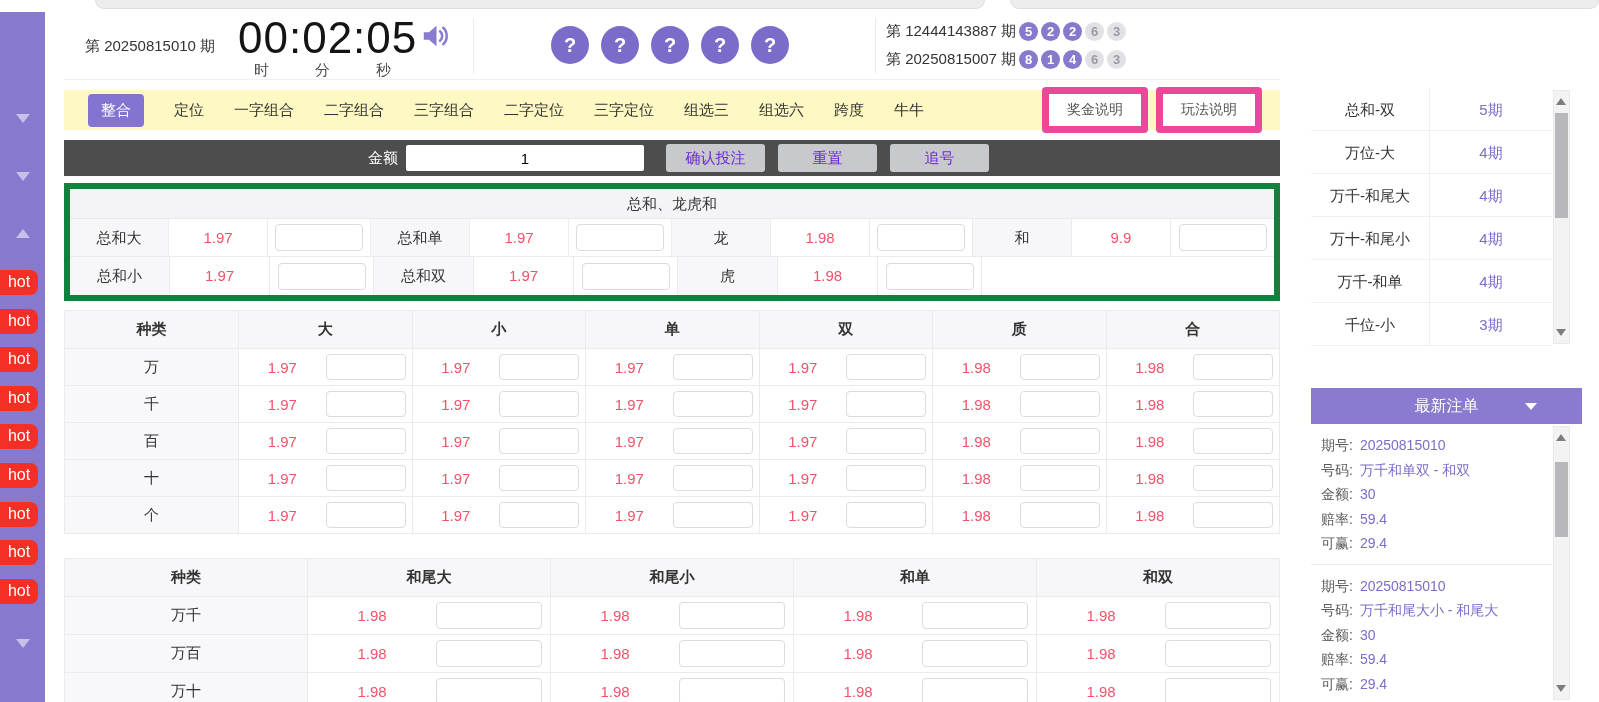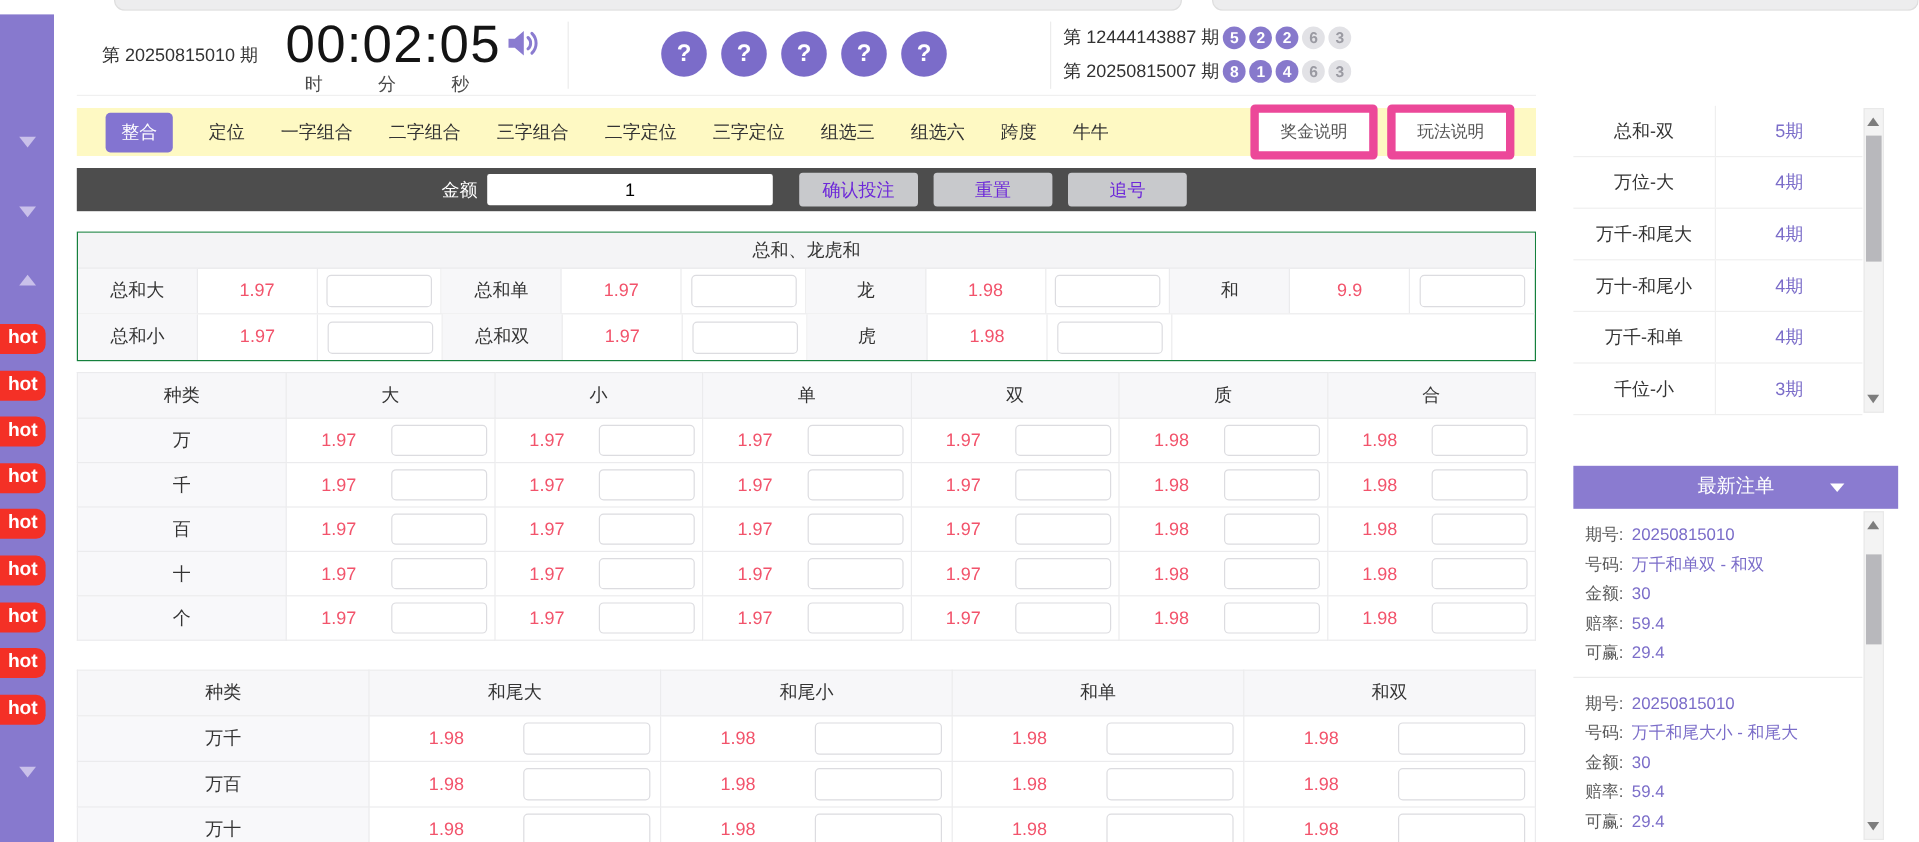--- a/index.html
+++ b/index.html
@@ -15,21 +15,21 @@
   .topbar.b1 { left:95px; width:890px; }
   .topbar.b2 { left:1010px; width:589px; }
 
   
   .sidebar { position:absolute; left:0; top:12px; width:45px; height:690px; background:#8779ce; }
   .side-arrow { position:absolute; left:50%; transform:translateX(-50%); width:0; height:0;
     border-left:7px solid transparent; border-right:7px solid transparent; cursor:pointer; }
   .side-arrow.down { border-top:9px solid #c9c0ea; }
   .side-arrow.up   { border-bottom:9px solid #c9c0ea; }
   .hot-badge { position:absolute; left:0; width:38px; height:25px; background:#f43026; color:#fff;
-    font-size:16px; font-weight:bold; text-align:center; line-height:24px;
+    font-size:16px; font-weight:normal; text-align:center; line-height:24px;
     border-radius:0 8px 8px 0; cursor:pointer; }
 
   
   .header { position:absolute; left:64px; top:12px; width:1216px; height:68px; background:#fff;
     border-bottom:1px solid #f0f0f0; }
   .period-current { position:absolute; left:21px; top:25px; font-size:15px; color:#333; }
   .timer { position:absolute; left:174px; top:-3px; font-size:44px; letter-spacing:1px;
     color:#141414; line-height:58px; }
   .t-unit { position:absolute; top:49px; font-size:15px; color:#4a4a4a; }
   .t-unit.h { left:190px; } .t-unit.m { left:251px; } .t-unit.s { left:312px; }
@@ -62,39 +62,39 @@
     display:flex; align-items:center; }
   .bet-amount-label { margin-left:304px; color:#fff; font-size:15px; }
   .bet-amount-input { margin-left:8px; width:238px; height:26px; border:none; background:#fff;
     text-align:center; font-size:15px; border-radius:2px; font-family:inherit; }
   .bet-btn { height:28px; width:99px; background:#c8c9cc; border:none; border-radius:3px;
     color:#6d28d9; font-size:15px; cursor:pointer; font-family:inherit; }
   .bet-btn.first { margin-left:22px; } .bet-btn.nxt { margin-left:13px; }
 
   
   .sum-section { position:absolute; left:64px; top:183px; width:1216px; background:#fff;
-    border:1px solid #15803d;margin-top:10px; }
+    border:6px solid #15803d; }
   .sum-title { height:30px; background:#f4f4f6; border-bottom:1px solid #e9e9eb;
     text-align:center; line-height:30px; font-size:15px; color:#333; }
   .sum-row { display:flex; height:38px; border-bottom:1px solid #ebebed; }
   .sum-row:last-child { border-bottom:none; }
   .sc { border-right:1px solid #ebebed; height:100%; }
   .sc.lab { width:100px; background:#f7f7f9; text-align:center; line-height:37px; font-size:15px; }
   .sc.odd { width:100px; text-align:center; line-height:37px; font-size:15px; color:#f2536b; }
   .sc.inp { width:104px; display:flex; align-items:center; justify-content:center; }
   .sc.inp.last { border-right:none; }
   .sum-empty { flex:1; }
   .box-input { width:88px; height:27px; border:1px solid #dcdce0; border-radius:4px;
     font-family:inherit; font-size:14px; text-align:center; }
 
   
   table.odds-t { position:absolute; left:64px; border-collapse:collapse; table-layout:fixed;
     width:1216px; background:#fff; }
   table.odds-t th { height:38px; background:#f7f7f9; border:1px solid #ebebed;
-    font-weight:normal; font-size:15px; color:#333; }
+    font-weight:bold; font-size:15px; color:#333; }
   table.odds-t td { border:1px solid #ebebed; }
   td.rname { background:#f8f8fa; text-align:center; font-size:15px; color:#333; }
   .cw { display:flex; align-items:center; }
   .odds { flex:1; text-align:center; color:#f2536b; font-size:15px; }
   .t1 { top:310px; } .t1 td { height:37px; }
   .t2 { top:558px; } .t2 td { height:38px; }
   .t1 input.cell-in { width:80px; height:26px; margin-right:6px; }
   .t2 input.cell-in { width:106px; height:27px; margin-right:8px; }
   input.cell-in { border:1px solid #dcdce0; border-radius:4px; font-family:inherit;
     font-size:14px; text-align:center; }

